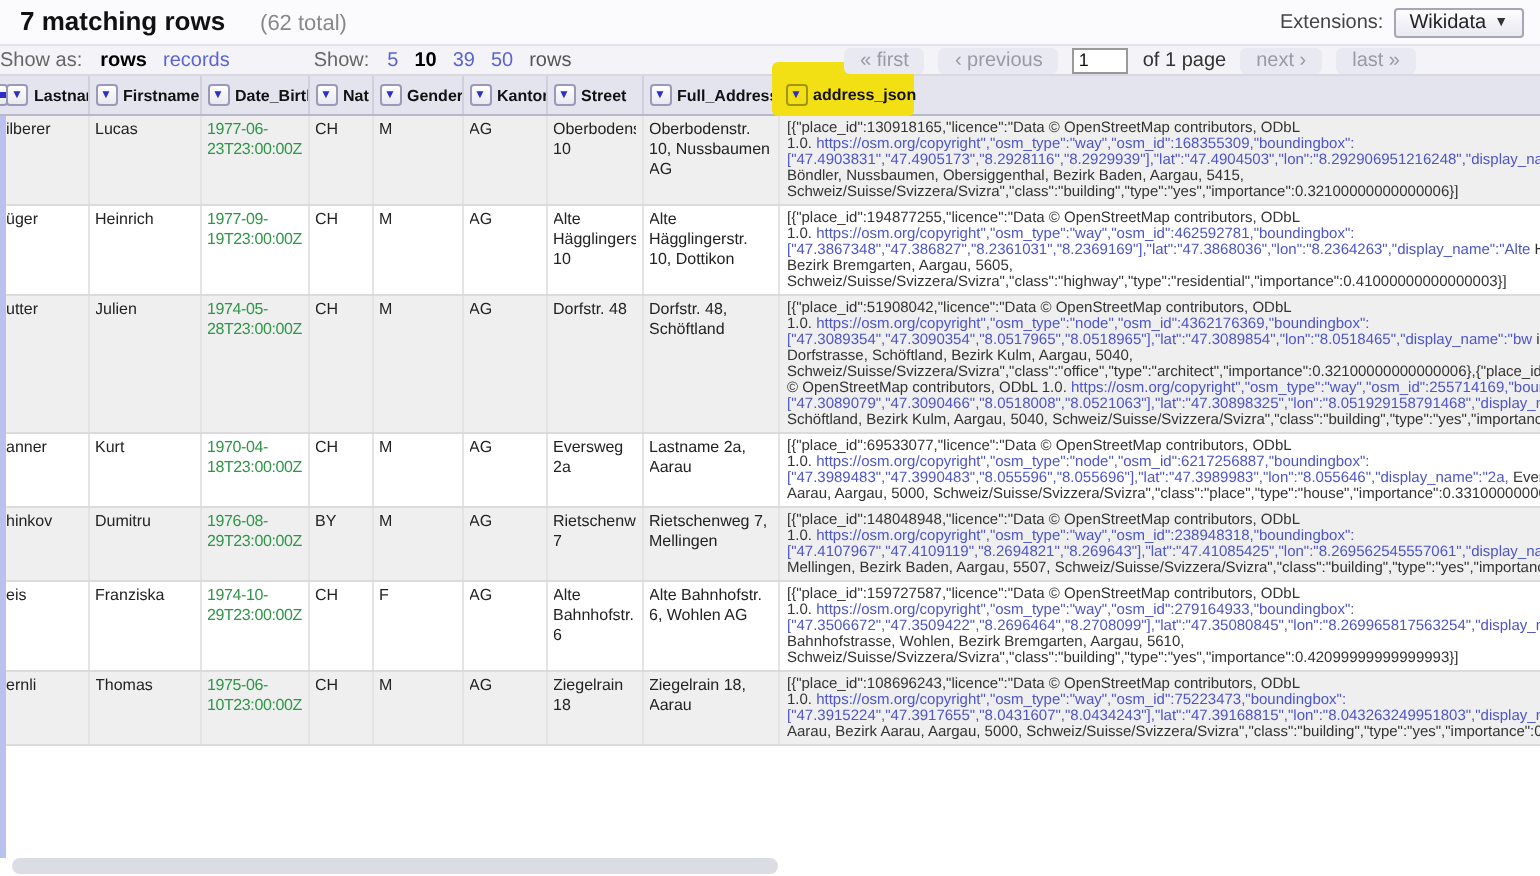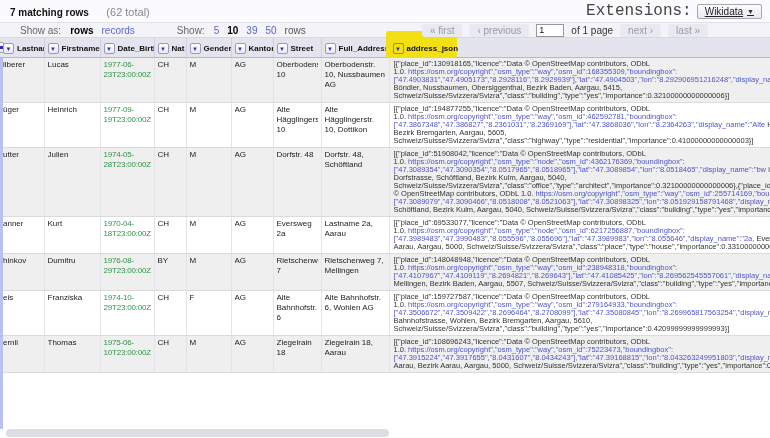--- a/index.html
+++ b/index.html
@@ -2,31 +2,31 @@
 <html style="--link: #5a64d2; --json-link: #4d55c8; --date-green: #2f9648; --hl-yellow: #f2e015; --header-bg: #e4e4ef; --row-alt: #efefef; --strip: #b9c2ec;"><head>
 <meta charset="utf-8">
 <style>
   html,body{margin:0;padding:0;background:#fff;}
   .app{position:relative;width:770px;height:438px;overflow:hidden;background:#fff;
        font-family:"Liberation Sans",sans-serif;-webkit-font-smoothing:antialiased;}
 
   
   .titlebar{height:23px;display:flex;align-items:center;justify-content:space-between;
             background:#fbfbfd;border-bottom:1px solid #e2e2e8;padding:0 8px 0 10px;box-sizing:border-box;}
-  .title-main{font-size:10px;font-weight:bold;color:#111;}
+  .title-main{font-size:13px;font-weight:bold;color:#111;}
   .title-total{font-size:11px;color:#888;margin-left:13px;}
   .ext{display:flex;align-items:center;gap:5px;}
-  .ext-label{font-size:16px;color:#444;font-family:Liberation Mono, monospace;}
+  .ext-label{font-size:10px;color:#444;}
   .ext-btn{font-size:10px;color:#222;padding:1px 7px;border:1px solid #a6a6b8;border-radius:2px;
-           background:linear-gradient(#fdfdfe,#e9e9f1);display:flex;align-items:center;gap:4px;text-decoration:underline;}
+           background:linear-gradient(#fdfdfe,#e9e9f1);display:flex;align-items:center;gap:4px;}
   .caret{font-size:7px;color:#333;}
 
   
   .toolbar{height:15px;display:flex;align-items:center;font-size:10px;color:#666;
-           background:#f4f4f8;border-bottom:1px solid #d8d8de;padding-left:20px;box-sizing:border-box;}
+           background:#f4f4f8;border-bottom:1px solid #d8d8de;padding-left:0;box-sizing:border-box;}
   .tgroup{display:flex;align-items:center;}
   .tlabel{margin-right:5px;}
   .tlink{color:var(--link);margin:0 4px;cursor:pointer;}
   .tlink.sel{color:#000;font-weight:bold;}
   .tsuffix{margin-left:4px;color:#555;}
   .show-group{margin-left:38px;}
   .paging{margin-left:auto;display:flex;align-items:center;gap:7px;padding-right:62px;position:relative;z-index:3;}
   .pbtn{background:#e9e9f1;color:#9a9aa6;border-radius:3px;padding:1px 8px;font-size:10px;}
   .pinput{width:22px;height:11px;font-size:9px;border:1px solid #999;padding:0 2px;color:#111;}
   .pof{color:#333;}

